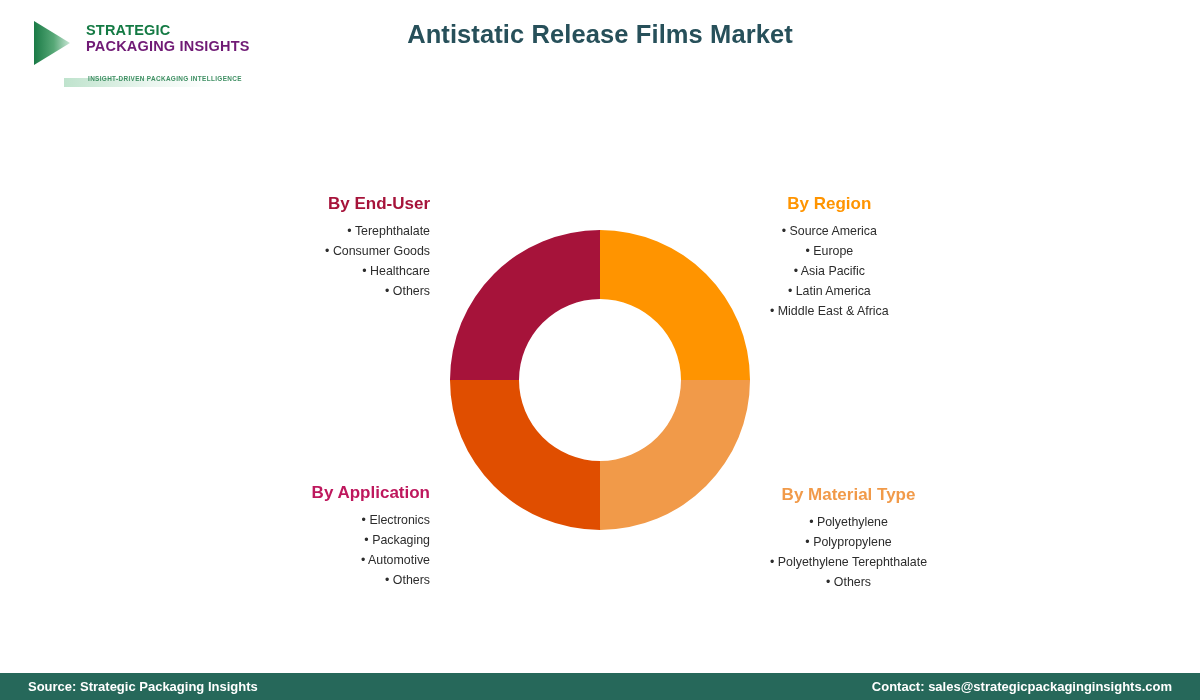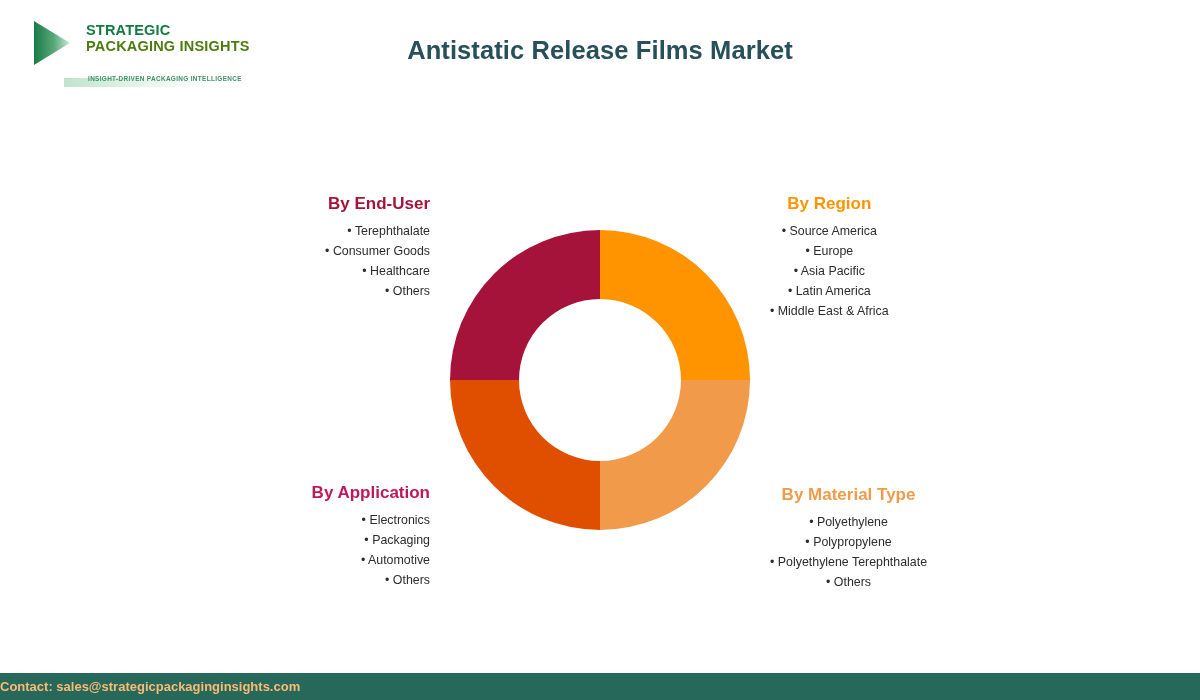--- a/index.html
+++ b/index.html
@@ -24,21 +24,21 @@
     background:linear-gradient(to right,#bfe3cd 0%, #e9f5ee 55%, #ffffff 100%);
   }
   #logo-tagline {
     position:absolute; left:58px; top:61px;
     font-size:6.4px; font-weight:bold; letter-spacing:0.35px;
     color:#3f8f63; white-space:nowrap;
   }
 
   
   #title {
-    position:absolute; left:0; top:36px; width:1200px;
+    position:absolute; left:0; top:20px; width:1200px;
     text-align:center; font-size:25.5px; font-weight:bold;
     color:#27505a; letter-spacing:0.1px;
   }
 
   
   #donut-wrap { position:absolute; left:450px; top:230px; width:300px; height:300px; }
   #donut { width:300px; height:300px; display:block; }
 
   
   .seg { position:absolute; }
@@ -79,21 +79,21 @@
         <linearGradient id="chevGrad" x1="0" y1="0" x2="1" y2="0">
           <stop offset="0%" stop-color="#1a7a46"></stop>
           <stop offset="55%" stop-color="#57a877"></stop>
           <stop offset="100%" stop-color="#cbe8d7"></stop>
         </linearGradient>
       </defs>
       <path d="M4 2 L4 46 L40 24 Z" fill="url(#chevGrad)"></path>
     </svg>
     <div id="logo-text">
       <div class="logo-line" style="color: rgb(20, 122, 68);">STRATEGIC</div>
-      <div class="logo-line" style="color: #4d7c0f;">PACKAGING INSIGHTS</div>
+      <div class="logo-line" style="color: #701a75;">PACKAGING INSIGHTS</div>
     </div>
     <div id="logo-bar"></div>
     <div id="logo-tagline">INSIGHT-DRIVEN PACKAGING INTELLIGENCE</div>
   </div>
 
   <div id="title" style="color: rgb(39, 80, 90);">Antistatic Release Films Market</div>
 
   <div id="donut-wrap">
     <svg id="donut" viewBox="0 0 300 300">
       <g id="donut-slices">
@@ -140,16 +140,17 @@
     <div class="seg-title" style="color: rgb(241, 154, 73);">By Material Type</div>
     <div class="seg-list">
       <div class="seg-item"><span class="bullet">•</span> <span>Polyethylene</span></div>
       <div class="seg-item"><span class="bullet">•</span> <span>Polypropylene</span></div>
       <div class="seg-item"><span class="bullet">•</span> <span>Polyethylene Terephthalate</span></div>
       <div class="seg-item"><span class="bullet">•</span> <span>Others</span></div>
     </div>
   </div>
 
   <div id="footer" style="background: rgb(38, 104, 90);">
-    <div class="footer-text" id="footer-contact" style="color: #fdba74;">Contact: sales@strategicpackaginginsights.com</div>
+    <div class="footer-text" id="footer-source" style="color: rgb(255, 255, 255);">Source: Strategic Packaging Insights</div>
+    <div class="footer-text" id="footer-contact" style="color: #ffffff;">Contact: sales@strategicpackaginginsights.com</div>
   </div>
 
 </div>
 
 </body></html>

